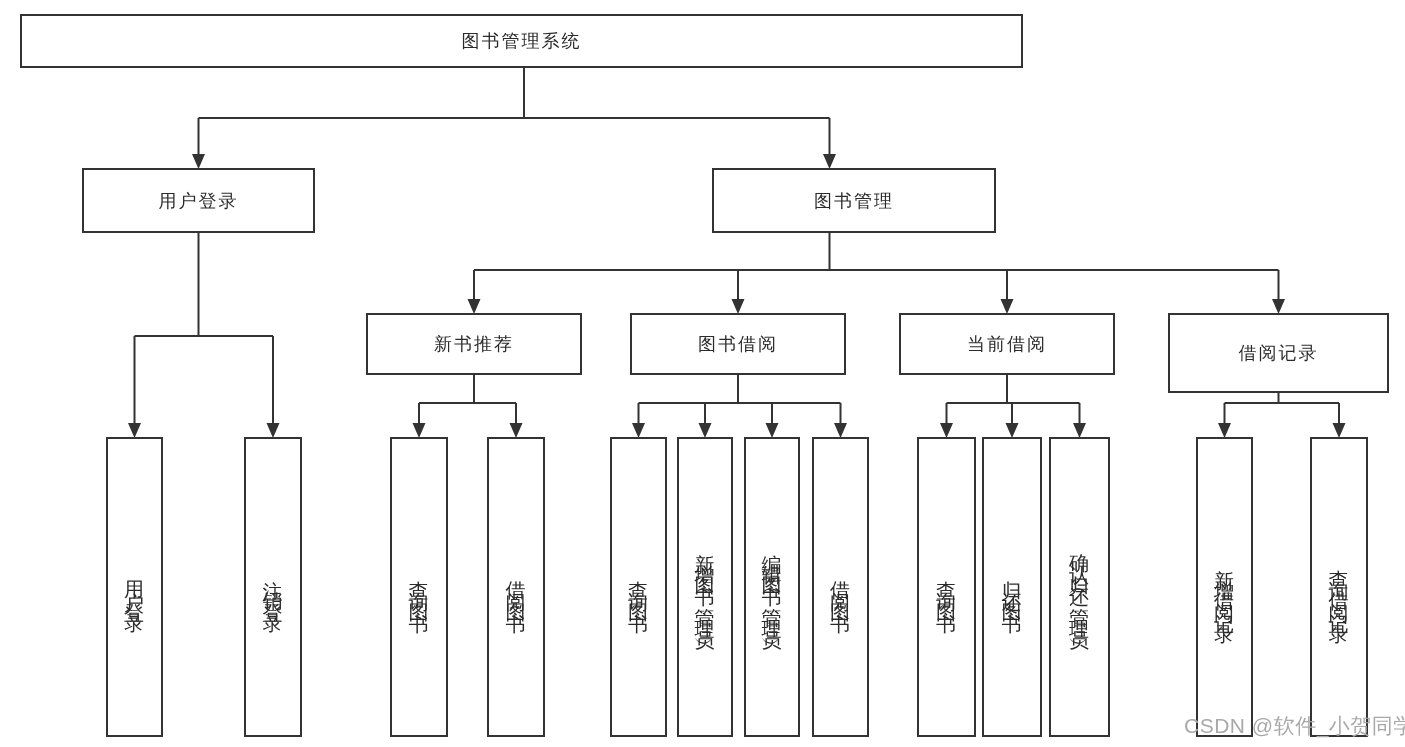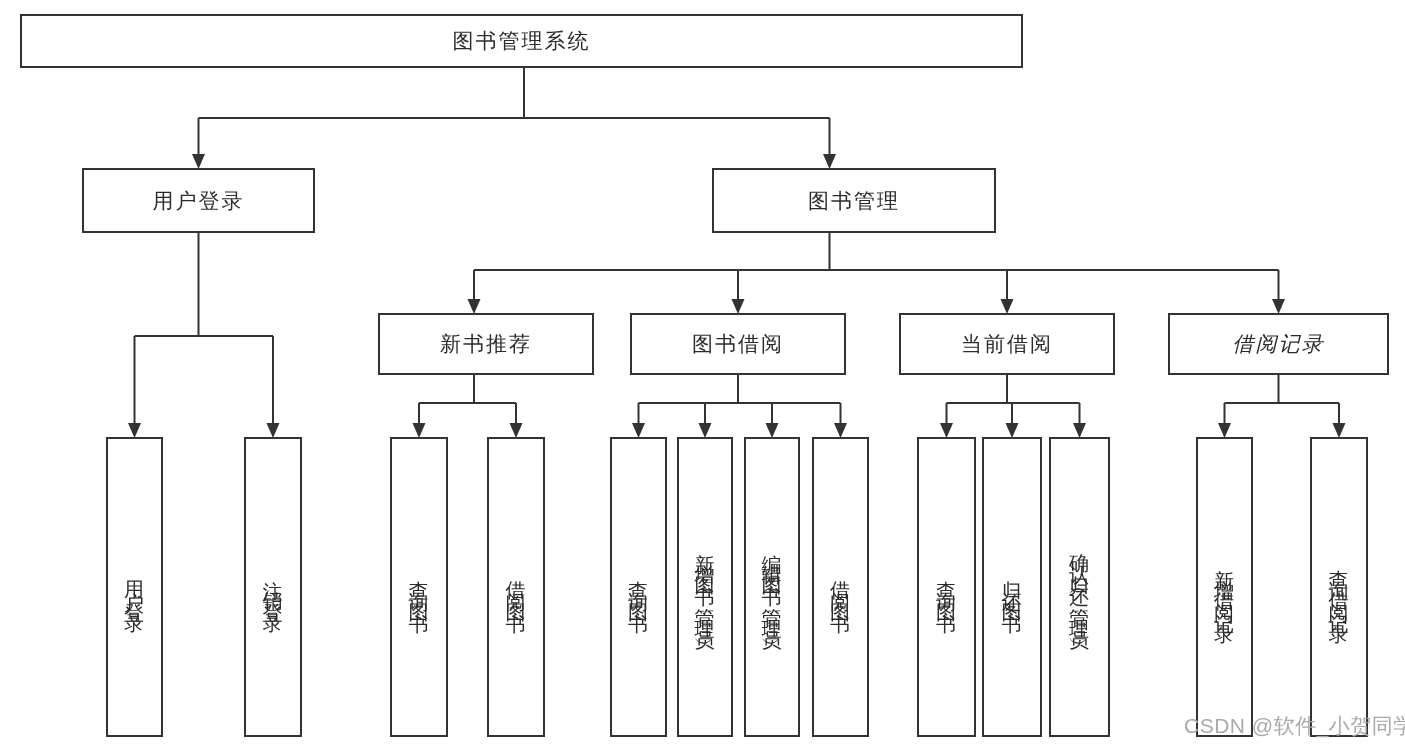--- a/index.html
+++ b/index.html
@@ -22,21 +22,21 @@
     height: 747px;
   }
   .hbox {
     position: absolute;
     box-sizing: border-box;
     border: 2px solid #333333;
     background: #ffffff;
     display: flex;
     align-items: center;
     justify-content: center;
-    font-size: 21px;
+    font-size: 18px;
     letter-spacing: 2px;
     color: #2b2b2b;
     z-index: 2;
   }
   .vbox {
     position: absolute;
     box-sizing: border-box;
     border: 2px solid #333333;
     background: #ffffff;
     display: flex;
@@ -93,24 +93,24 @@
              M1073 423 L1086 423 L1079.5 438 Z
              M1218 423 L1231 423 L1224.5 438 Z
              M1332.5 423 L1345.5 423 L1339 438 Z"></path>
   </svg>
 
   <div class="hbox" style="left:20px; top:14px; width:1003px; height:54px;">图书管理系统</div>
 
   <div class="hbox" style="left:82px; top:168px; width:233px; height:65px;">用户登录</div>
   <div class="hbox" style="left:712px; top:168px; width:284px; height:65px;">图书管理</div>
 
-  <div class="hbox" style="left:378px; top:313px; width:216px; height:62px;">新书推荐</div>
+  <div class="hbox" style="left:366px; top:313px; width:216px; height:62px;">新书推荐</div>
   <div class="hbox" style="left:899px; top:313px; width:216px; height:62px;">当前借阅</div>
   <div class="hbox" style="left:630px; top:313px; width:216px; height:62px;">图书借阅</div>
-  <div class="hbox" style="left:1168px; top:313px; width:221px; height:62px;font-style:italic;">借阅记录</div>
+  <div class="hbox" style="left:1168px; top:313px; width:221px; height:80px;">借阅记录</div>
 
   <div class="vbox" style="left:106px; top:437px; width:57px; height:300px;">用户登录</div>
   <div class="vbox" style="left:244px; top:437px; width:58px; height:300px;">注销登录</div>
 
   <div class="vbox" style="left:390px; top:437px; width:58px; height:300px;">查询图书</div>
   <div class="vbox" style="left:487px; top:437px; width:58px; height:300px;">借阅图书</div>
 
   <div class="vbox" style="left:610px; top:437px; width:57px; height:300px;">查询图书</div>
   <div class="vbox" style="left:677px; top:437px; width:56px; height:300px;">新增图书（管理员）</div>
   <div class="vbox" style="left:744px; top:437px; width:56px; height:300px;">编辑图书（管理员）</div>

